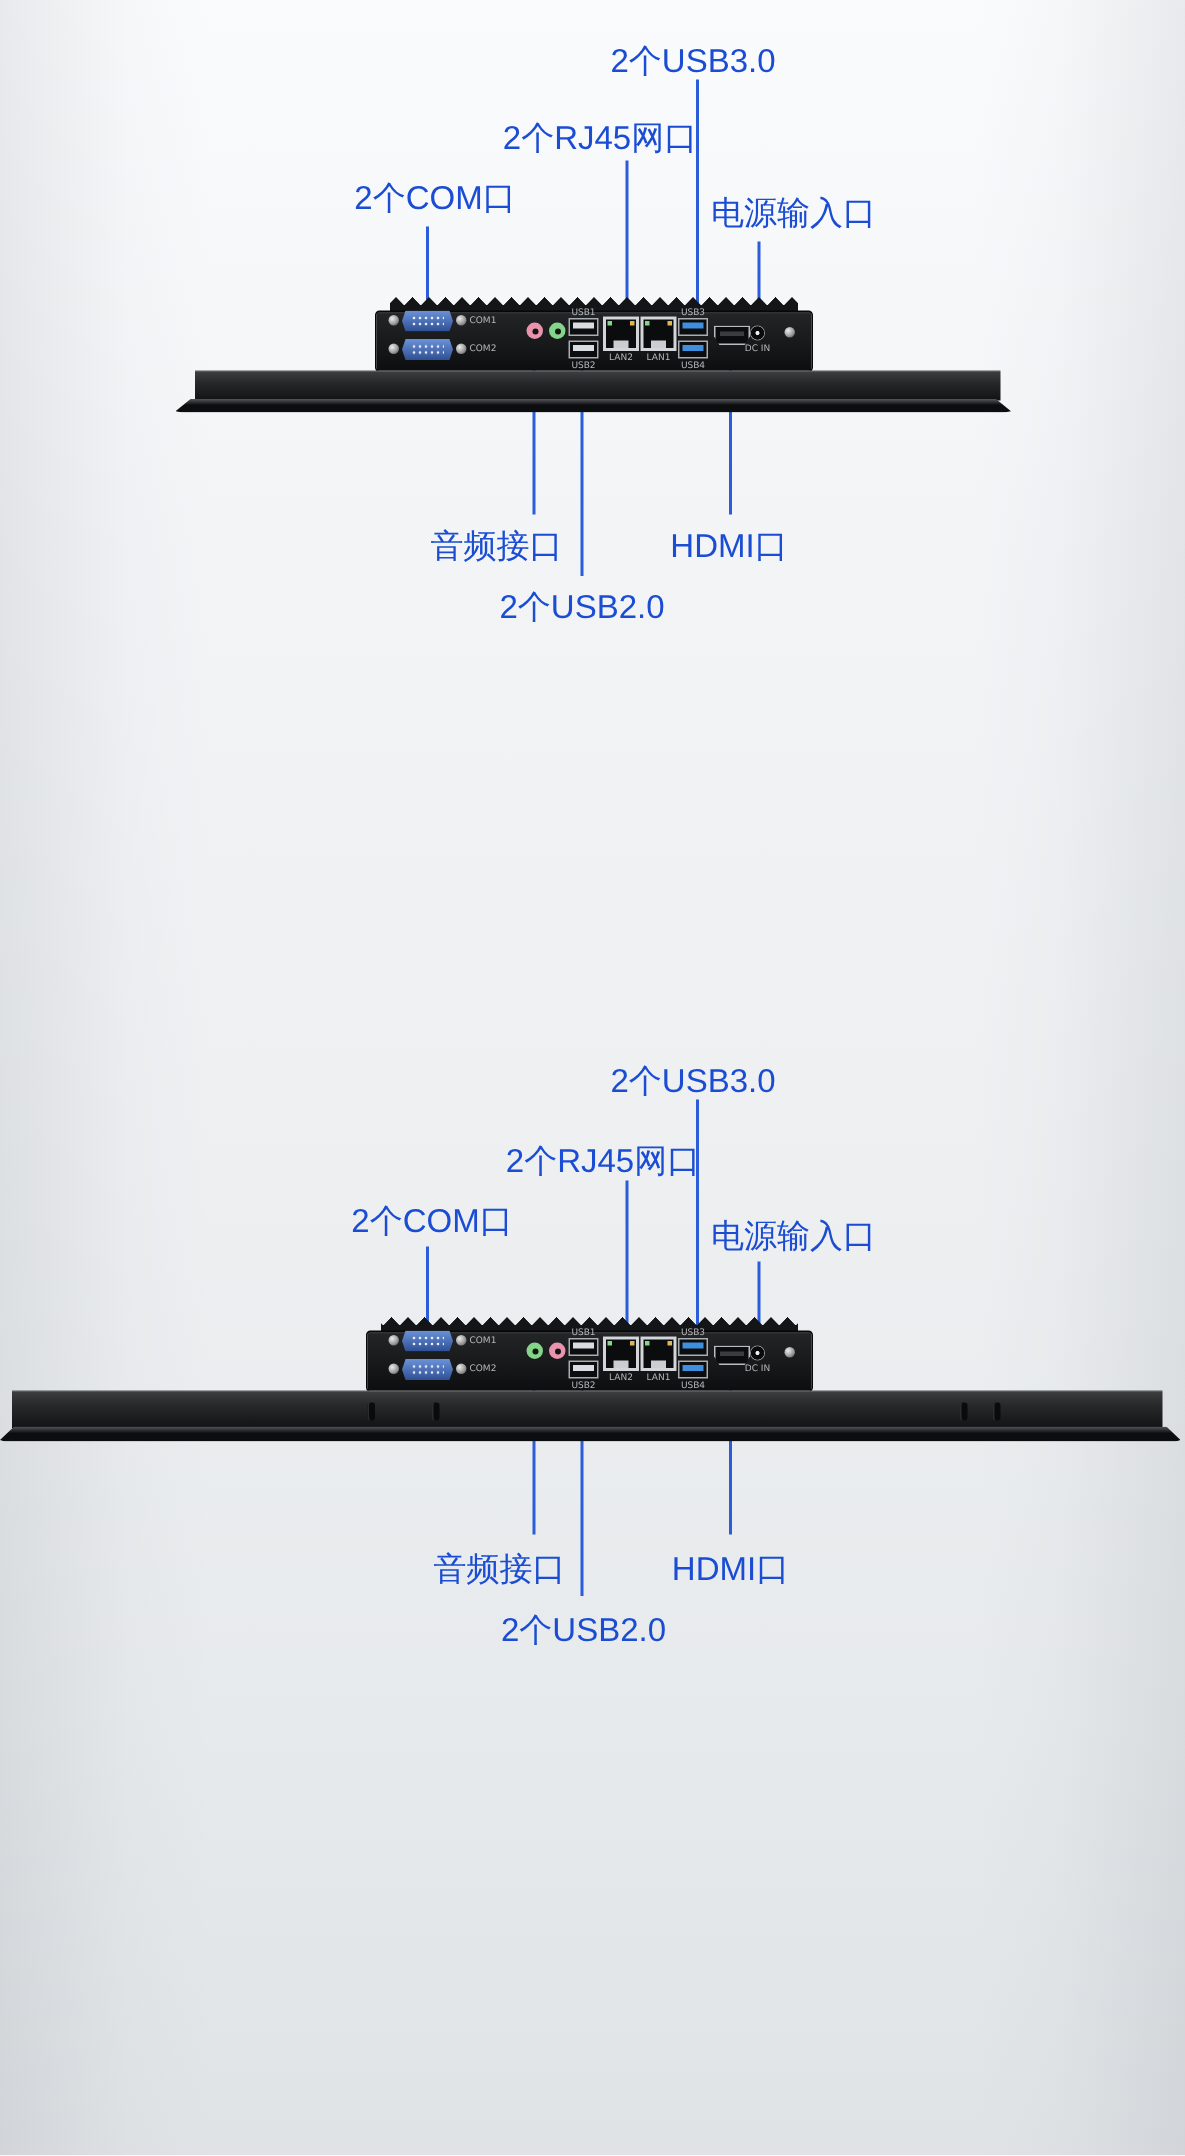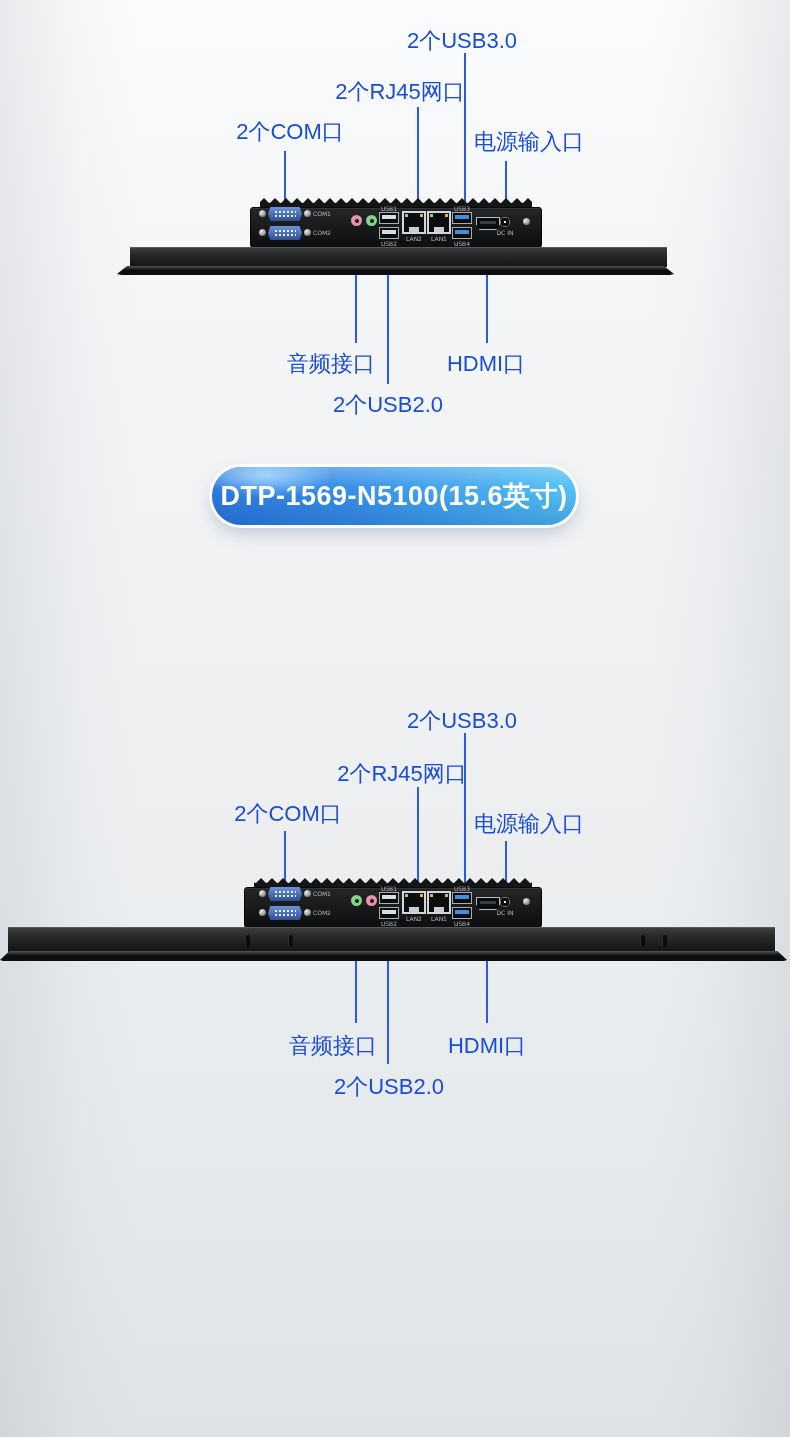--- a/index.html
+++ b/index.html
@@ -146,23 +146,20 @@
     <div class="ml" style="left:452px;top:241px;width:20px;">USB4</div>
 
     <div class="port hdmi" style="left:476px;top:217px;"></div>
     <div class="port dc" style="left:500px;top:217px;"></div>
     <div class="ml" style="left:496px;top:230px;width:18px;">DC IN</div>
     <div class="port screw" style="left:523px;top:218px;"></div>
 
     <div class="panel-bar"></div>
     <div class="panel-lip"></div>
 
-    <div class="pill">
-      <span>DTP-1569-N5100(15.6英寸)</span>
-    </div>
   </div>
 
   <div class="device d2">
 
     <div class="ann" style="left:462px;top:26px;">2个USB3.0</div>
     <div class="ann" style="left:402px;top:79px;">2个RJ45网口</div>
     <div class="ann" style="left:288px;top:119px;">2个COM口</div>
     <div class="ann" style="left:529px;top:129px;">电源输入口</div>
     <div class="ann" style="left:333px;top:351px;">音频接口</div>
     <div class="ann" style="left:389px;top:392px;">2个USB2.0</div>

